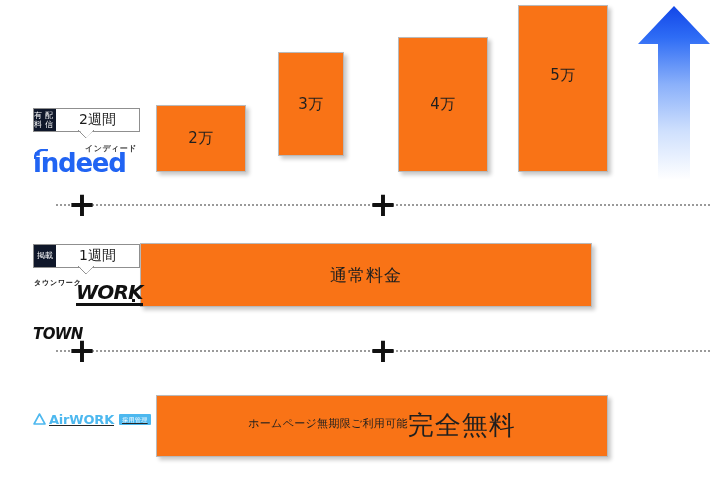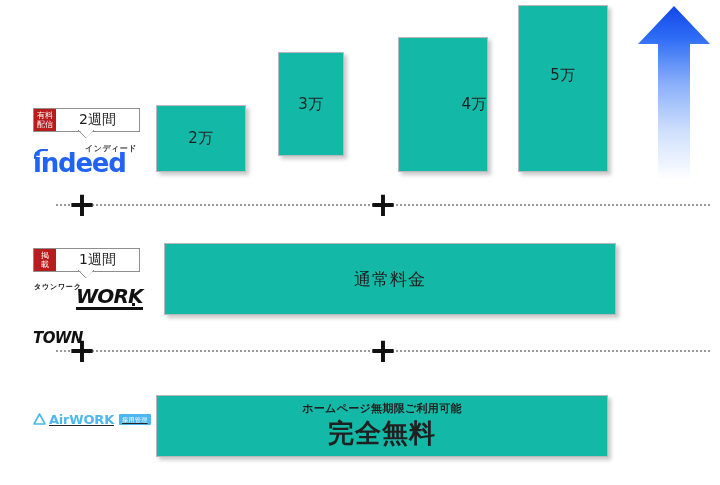--- a/index.html
+++ b/index.html
@@ -19,21 +19,21 @@
   .stage {
     position: absolute;
     left: 0; top: 0;
     width: 720px;
     height: 485px;
   }
 
   
   .bar {
     position: absolute;
-    background: #14b8a6;
+    background: #f97316;
     border: 1px solid #b9b9b9;
     box-shadow: 3px 3px 4px rgba(0,0,0,0.22);
     box-sizing: border-box;
     display: flex;
     align-items: center;
     justify-content: center;
   }
   .bar-label {
     font-size: 15px;
     color: #1f1f1f;
@@ -96,25 +96,25 @@
   .badge {
     position: relative;
     display: inline-flex;
     align-items: stretch;
     border: 1px solid #8f8f8f;
     background: #ffffff;
     height: 24px;
     box-sizing: border-box;
   }
   .badge-tag {
-    background: #b91c1c;
+    background: #0f172a;
     color: #ffffff;
     width: 22px;
     display: flex;
-    flex-direction: column;
+    flex-direction: row;
     align-items: center;
     justify-content: center;
     font-size: 8px;
     line-height: 9px;
     letter-spacing: 0px;
     flex: none;
   }
   .badge-dur {
     display: flex;
     align-items: center;
@@ -251,25 +251,24 @@
     line-height: 7px;
     padding: 2px 3px;
     border-radius: 1px;
     letter-spacing: 0.4px;
     white-space: nowrap;
   }
 
   
   .bar-stack {
     display: flex;
-    flex-direction: column;
+    flex-direction: row;
     align-items: center;
     justify-content: center;
     line-height: 1.15;
-    font-weight: bold;
   }
   .bar-sub {
     font-size: 11px;
     color: #1f1f1f;
     margin-bottom: 3px;
     letter-spacing: 0.3px;
   }
   .bar-main {
     font-size: 26px;
     color: #1f1f1f;
@@ -287,21 +286,21 @@
 <div class="stage">
 
   <div class="bar col-bar" style="left:156px; top:105px; width:90px; height:67px;">
     <span class="bar-label">2万</span>
   </div>
 
   <div class="bar col-bar" style="left:278px; top:52px; width:66px; height:104px;">
     <span class="bar-label">3万</span>
   </div>
 
-  <div class="bar col-bar" style="left:398px; top:37px; width:90px; height:135px;justify-content:flex-end;">
+  <div class="bar col-bar" style="left:398px; top:37px; width:90px; height:135px;">
     <span class="bar-label">4万</span>
   </div>
 
   <div class="bar col-bar" style="left:518px; top:5px; width:90px; height:167px; align-items:flex-start; padding-top:60px;">
     <span class="bar-label">5万</span>
   </div>
 
   <div class="arrow-wrap">
     <svg width="76" height="176" viewBox="0 0 76 176" xmlns="http://www.w3.org/2000/svg">
       <defs>
@@ -338,21 +337,21 @@
         <path d="M1,9 C1,3 6,0 13,1" stroke="#2164f3" stroke-width="2.4" fill="none" stroke-linecap="round"></path>
       </svg>
       <span class="indeed-word">indeed</span>
     </div>
   </div>
 
   <div class="sep" style="top:204px;"></div>
   <div class="plus" style="left:82px; top:204px;">+</div>
   <div class="plus" style="left:383px; top:204px;">+</div>
 
-  <div class="bar" style="left:164px; top:243px; width:452px; height:72px;">
+  <div class="bar" style="left:140px; top:243px; width:452px; height:64px;">
     <span class="bar-single">通常料金</span>
   </div>
 
   <div class="brand" style="left:33px; top:243px;">
     <div class="badge">
       <div class="badge-tag">
         <span>掲</span>
         <span>載</span>
       </div>
       <div class="badge-dur">1週間</div>

